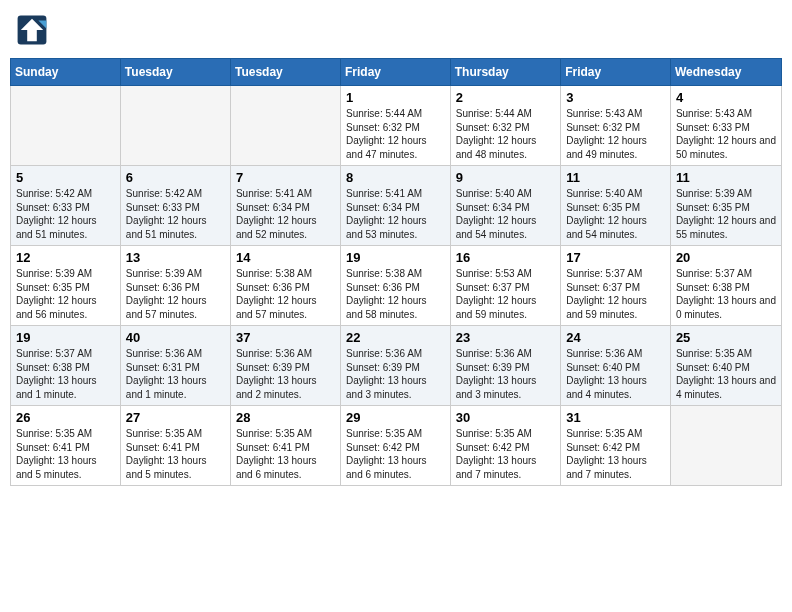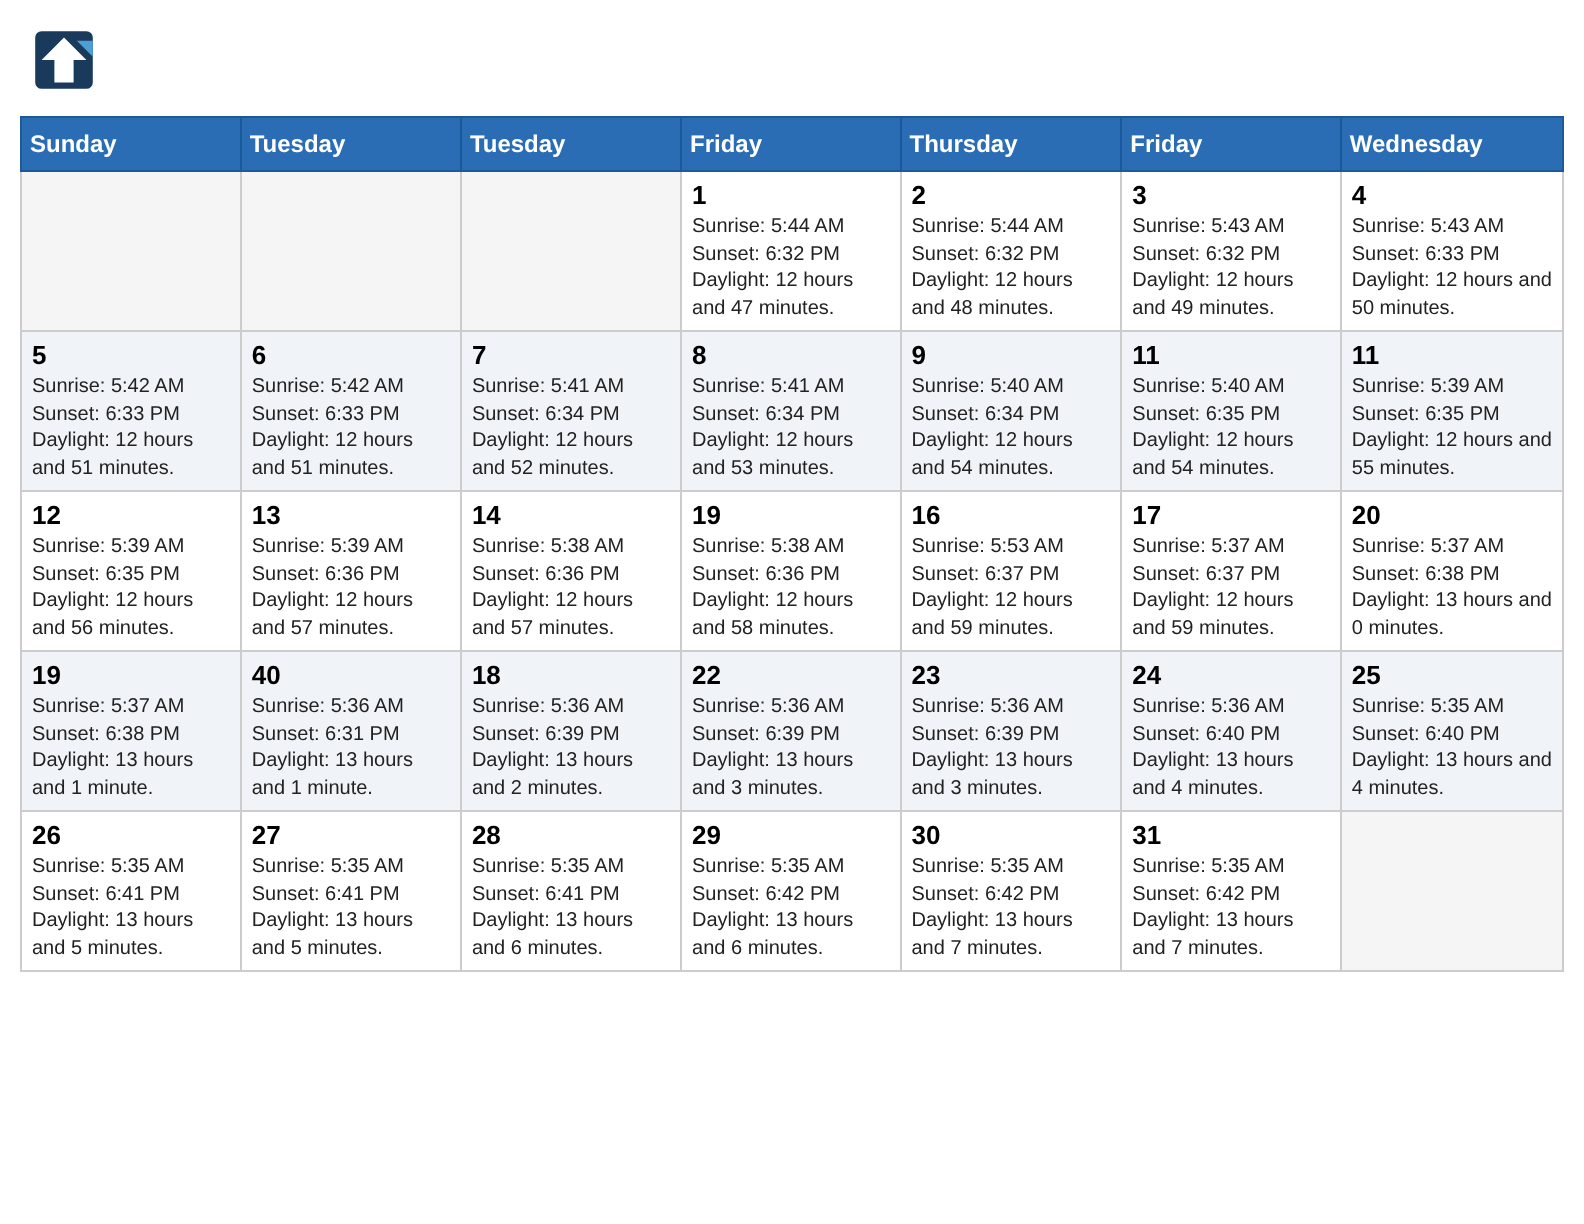--- a/index.html
+++ b/index.html
@@ -269,21 +269,21 @@
 and 1 minute.</div>
         </td>
         <td>
           <span class="day-num">40</span>
           <div class="cell-text">Sunrise: 5:36 AM
 Sunset: 6:31 PM
 Daylight: 13 hours
 and 1 minute.</div>
         </td>
         <td>
-          <span class="day-num">18</span>
+          <span class="day-num">37</span>
           <div class="cell-text">Sunrise: 5:36 AM
 Sunset: 6:39 PM
 Daylight: 13 hours
 and 2 minutes.</div>
         </td>
         <td>
           <span class="day-num">22</span>
           <div class="cell-text">Sunrise: 5:36 AM
 Sunset: 6:39 PM
 Daylight: 13 hours

